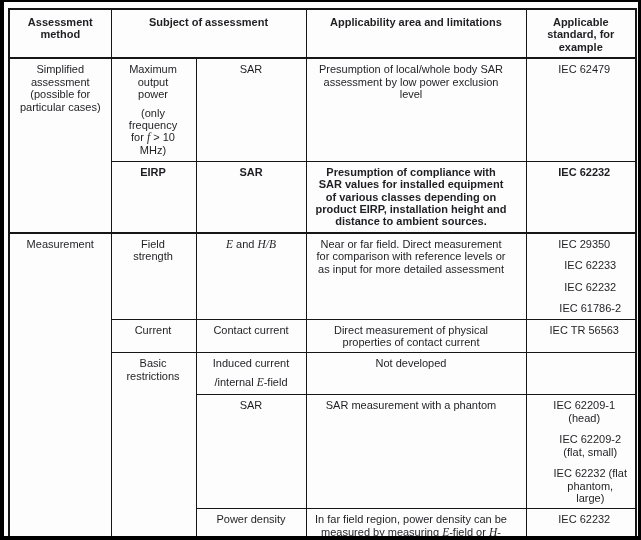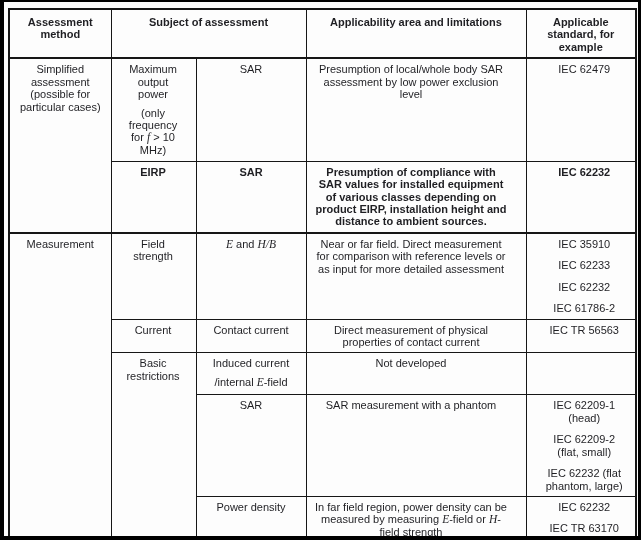--- a/index.html
+++ b/index.html
@@ -46,21 +46,21 @@
   tr.hdr    { height: 47px; }
   tr.r1     { height: 75px; }
   tr.r2     { height: 65px; font-weight: bold; }
   tr.r3     { height: 81px; }
   tr.r4     { height: 31px; }
   tr.r5     { height: 42px; }
   tr.r6     { height: 96px; }
   tr.r7     { height: 87px; }
   tr.sep td { border-top: 2px solid #161616; }
   .para + .para { margin-top: 6px; }
-  .std + .std   { margin-top: 9px; }
+  .std + .std   { margin-top: 9px; margin-left: 12px; }
   em.var {
     font-family: "Liberation Serif", serif;
     font-style: italic;
     font-size: 11.5px;
   }
 </style>
 </head>
 <body>
 
 <div class="frame">
@@ -123,21 +123,21 @@
         <td class="c2">
           <div class="para">Field strength</div>
         </td>
         <td class="c3">
           <div class="para"><em class="var">E</em><span> and </span><em class="var">H/B</em></div>
         </td>
         <td class="c4">
           <div class="para">Near or far field. Direct measurement for comparison with reference levels or as input for more detailed assessment</div>
         </td>
         <td class="c5">
-          <div class="std">IEC 35910</div>
+          <div class="std">IEC 29350</div>
           <div class="std">IEC 62233</div>
           <div class="std">IEC 62232</div>
           <div class="std">IEC 61786-2</div>
         </td>
       </tr>
 
       <tr class="r4">
         <td class="c2">
           <div class="para">Current</div>
         </td>

